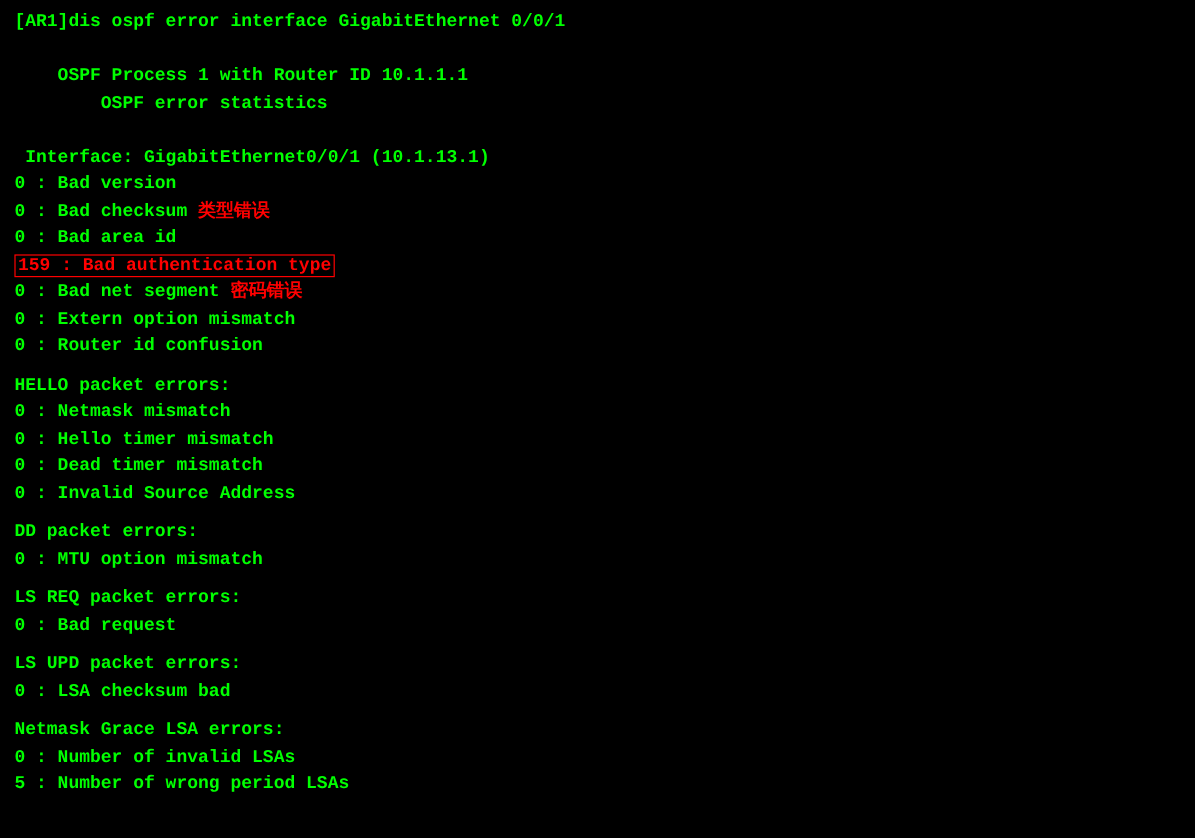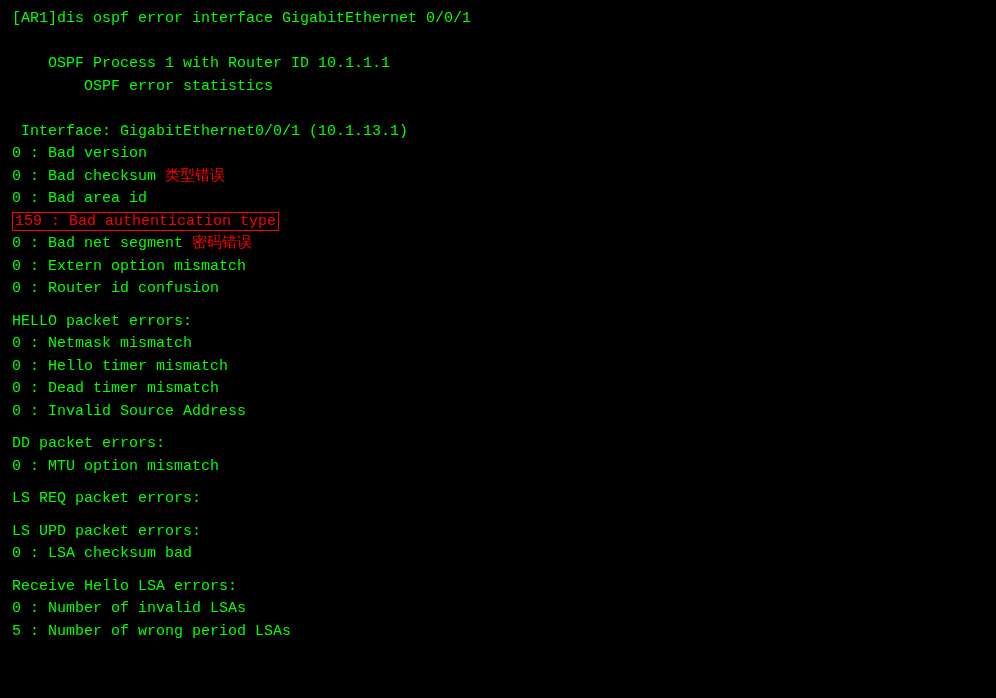--- a/index.html
+++ b/index.html
@@ -1,18 +1,19 @@
 <!DOCTYPE html>
 <html><head>
   <meta charset="utf-8">
   <style>
     * {
       margin: 0;
       padding: 0;
       box-sizing: border-box;
+      font-weight: bold;
     }
 
     body {
       background-color: #000000;
       color: #00ff00;
       font-family: 'Courier New', Courier, monospace;
       font-size: 15px;
       line-height: 1.5;
       width: 996px;
       height: 698px;
@@ -106,30 +107,34 @@
 
   <div class="section-gap"></div>
   <div class="line">DD packet errors:</div>
   <div class="line-block">
     <span class="col-left"> 0       : MTU option mismatch</span>
     <span class="col-right"></span>
   </div>
 
   <div class="section-gap"></div>
   <div class="line">LS REQ packet errors:</div>
+  <div class="line-block">
+    <span class="col-left"> 0      : Bad request</span>
+    <span class="col-right"></span>
+  </div>
 
   <div class="section-gap"></div>
   <div class="line">LS UPD packet errors:</div>
   <div class="line-block">
     <span class="col-left"> 0      : LSA checksum bad</span>
     <span class="col-right"></span>
   </div>
 
   <div class="section-gap"></div>
-  <div class="line">Receive Hello LSA errors:</div>
+  <div class="line">Netmask Grace LSA errors:</div>
   <div class="line-block">
     <span class="col-left"> 0      : Number of invalid LSAs</span>
   </div>
   <div class="line-block">
     <span class="col-left"> 5      : Number of wrong period LSAs</span>
     <span class="col-right"></span>
   </div>
 
 </div>
 

